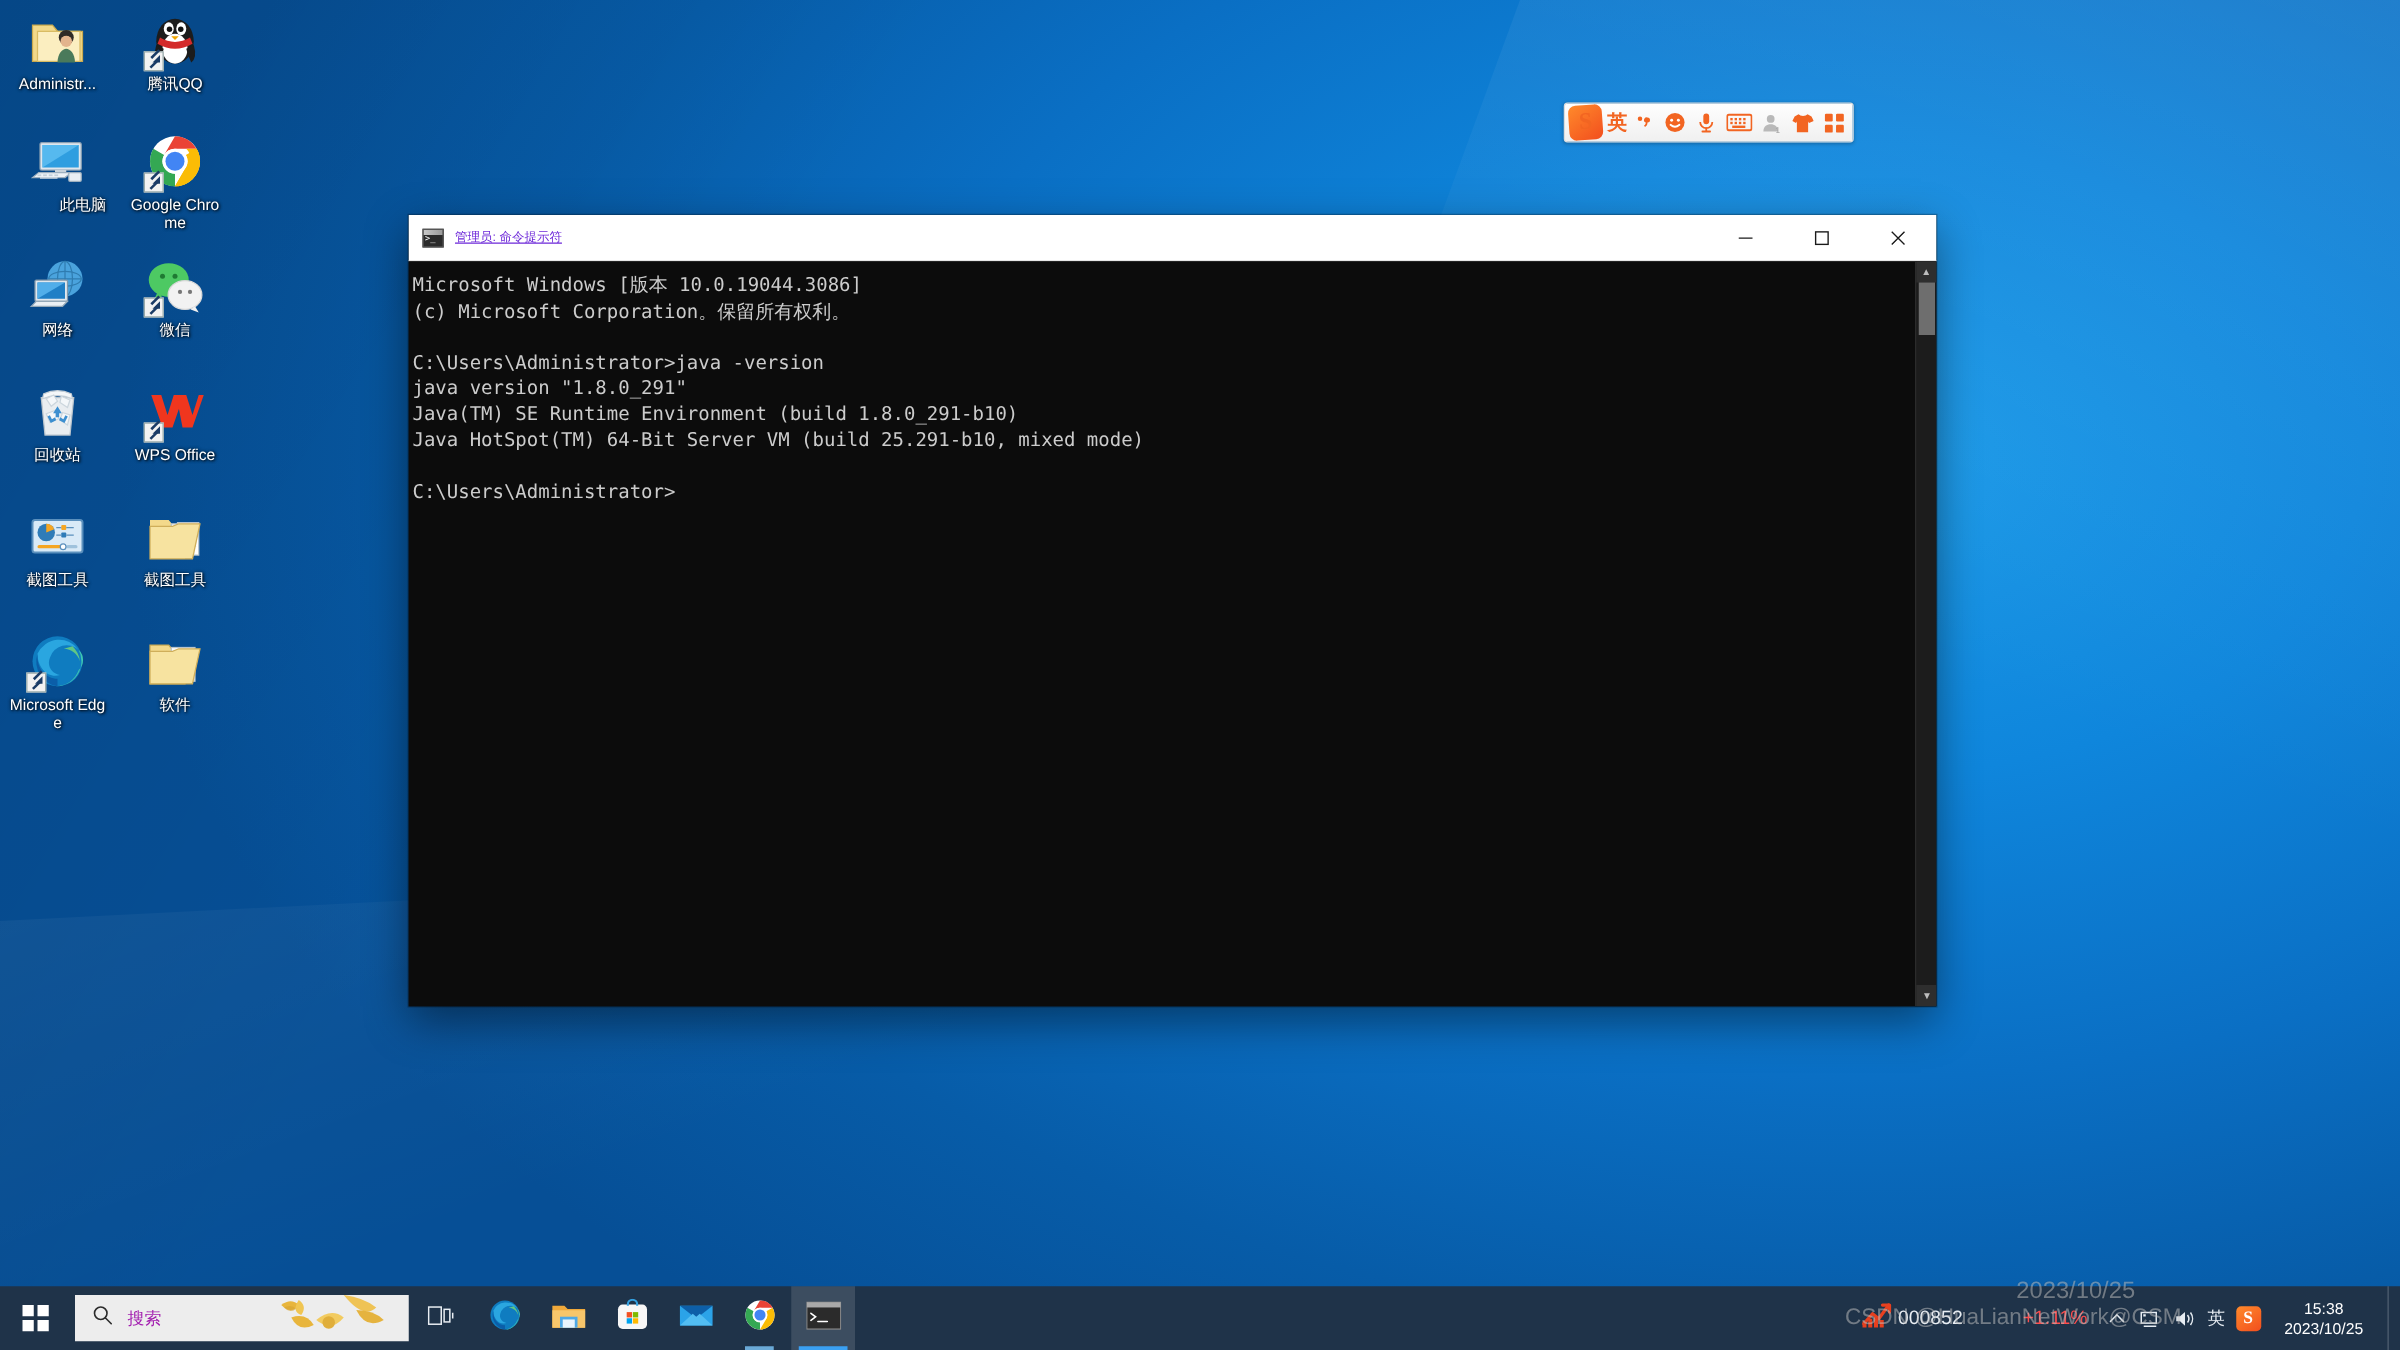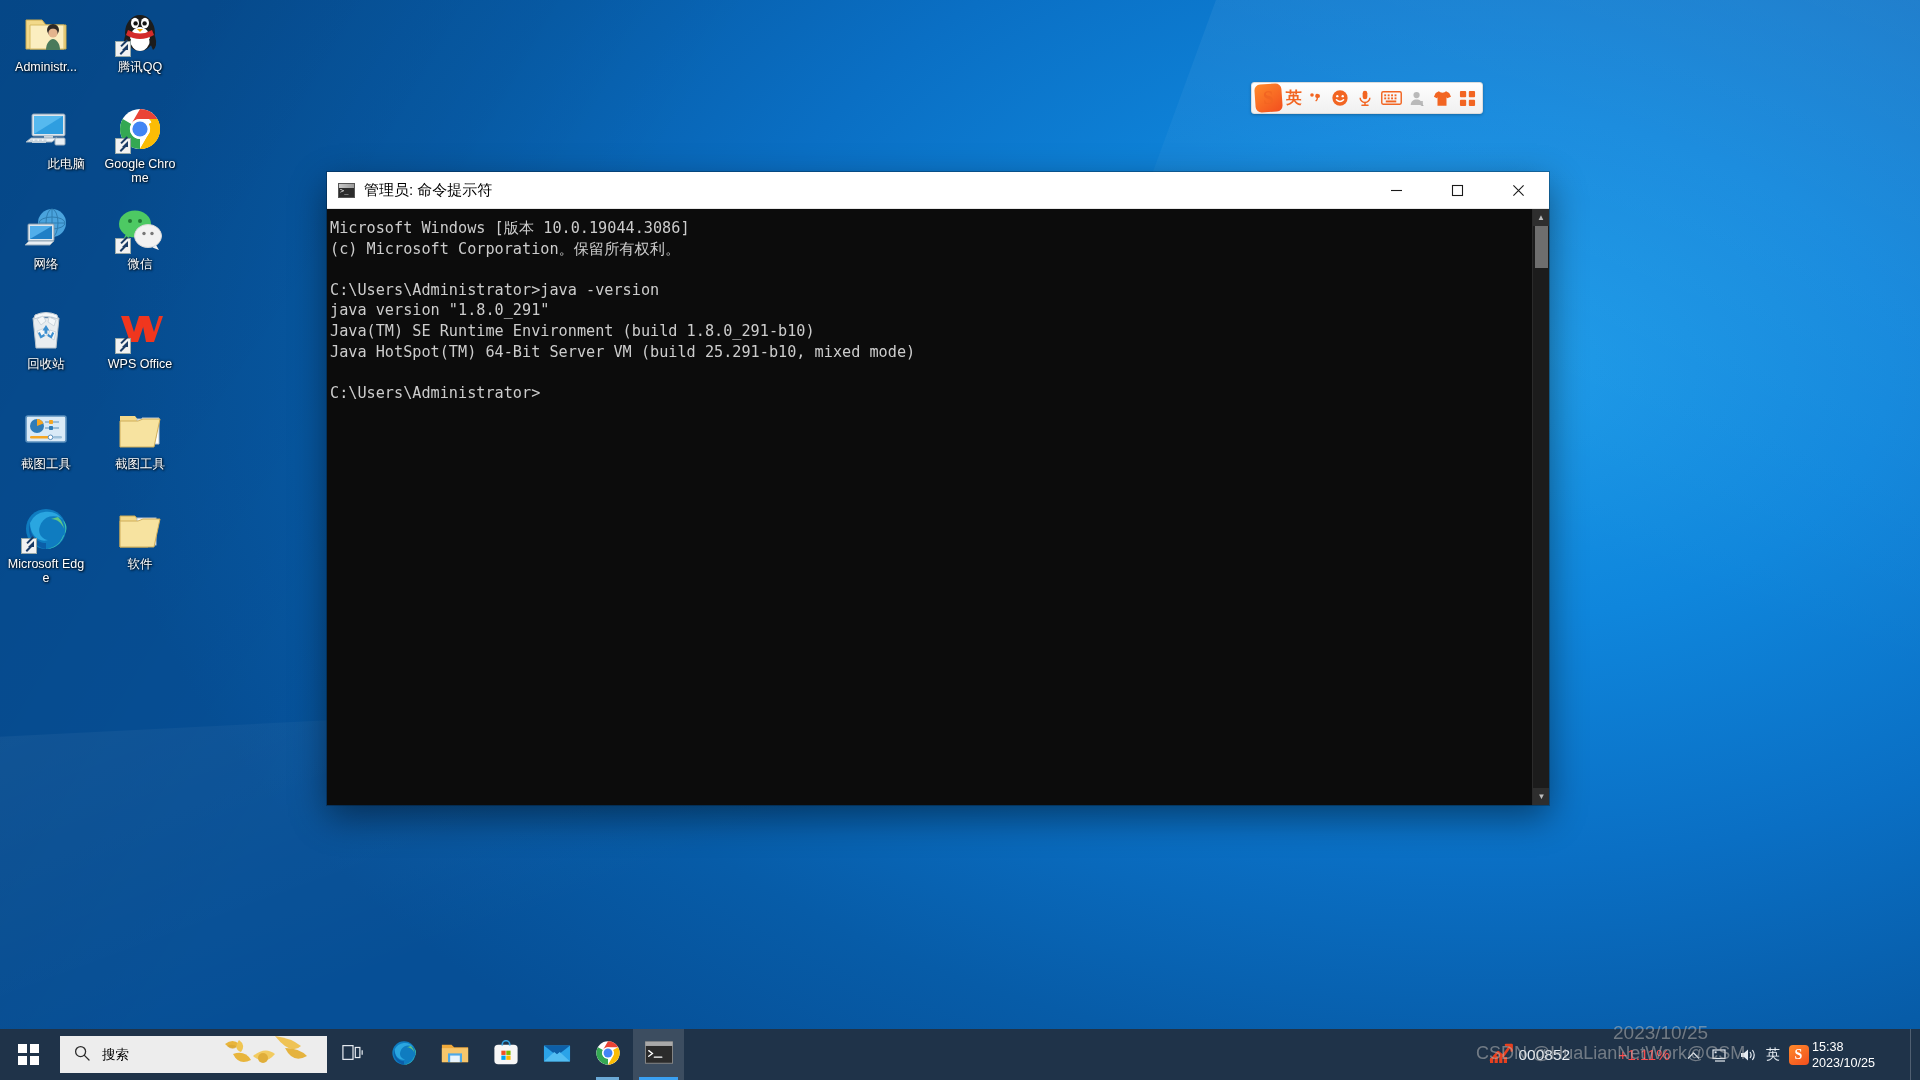--- a/index.html
+++ b/index.html
@@ -83,22 +83,22 @@
   }
   #cmd-titlebar .tb-icon::before{
     content:""; position:absolute; left:0; right:0; top:0; height:4px;
     background:linear-gradient(90deg,#c8c8c8,#9a9a9a);
   }
   #cmd-titlebar .tb-icon::after{
     content:">_"; position:absolute; left:1px; top:3px; font-size:7px; color:#fff;
     font-family:"DejaVu Sans Mono",monospace; line-height:9px;
   }
   #cmd-title-text {
-    font-size:15px; color:#000000; flex:1;
-    font-family:"Liberation Sans", sans-serif; white-space:nowrap;
+    font-size:10px; color:#6d28d9; flex:1;
+    font-family:"Liberation Sans", sans-serif; white-space:nowrap;text-decoration:underline;
   }
   .win-btn {
     width:61px; height:37px; display:flex; align-items:center; justify-content:center;
     flex:none;
   }
   .win-btn svg { display:block; }
   #cmd-body {
     position:relative; height:596px; background:#0c0c0c; overflow:hidden;
     display:flex;
   }
@@ -130,21 +130,21 @@
   #start-button {
     width:57px;height:51px;display:flex;align-items:center;justify-content:center;flex:none;
   }
   .winflag { width:21px;height:21px; display:grid; grid-template-columns:1fr 1fr; grid-template-rows:1fr 1fr; gap:2.4px; }
   .winflag span { background:#fff; display:block; }
   #search-box {
     width:267px;height:37px;background:#ededed;display:flex;align-items:center;
     margin-left:3px; position:relative; overflow:hidden; flex:none;
   }
   #search-box .s-icon { margin:0 12px 0 14px; color:#2b2b2b; flex:none; }
-  #search-placeholder { font-size:13.5px; color:#000000; }
+  #search-placeholder { font-size:13.5px; color:#a21caf; }
   #search-art {
     position:absolute; right:-4px; top:-2px; width:108px; height:41px;
   }
   .tb-app {
     width:51px;height:51px;display:flex;align-items:center;justify-content:center;flex:none;
     position:relative;
   }
   .tb-app.active { background:rgba(255,255,255,0.13); }
   .tb-app.active::after, .tb-app.running::after {
     content:""; position:absolute; bottom:0; left:6px; right:6px; height:3px; background:#3aa0f2;
@@ -156,21 +156,21 @@
   #stock-change { color:#ff4d4d; font-size:15.5px;padding-left:44px; }
   .tray-icon { width:27px;height:51px;display:flex;align-items:center;justify-content:center;color:#e6ecf2; flex:none; }
   #tray-ime-cn { font-size:14px; color:#e6ecf2; width:24px; text-align:center; }
   #tray-sogou {
     width:20px;height:20px;border-radius:4px;
     background:linear-gradient(145deg,#ff8a2b,#f24e1e);
     display:flex;align-items:center;justify-content:center;
     color:#fff;font-weight:bold;font-size:14px;font-family:"Liberation Serif",serif;
   }
   #clock {
-    width:98px; color:#fff; font-size:12.6px; line-height:16px;
+    width:98px; text-align:center; color:#fff; font-size:12.6px; line-height:16px;
     padding-right:4px;
   }
   #show-desktop { width:10px; height:51px; border-left:1px solid rgba(255,255,255,0.22); flex:none; }
 
   
   .watermark {
     position:absolute; color:rgba(235,235,235,0.42); font-size:27px;
     font-family:"Liberation Sans",sans-serif; white-space:nowrap; pointer-events:none;
     text-shadow:0 0 1px rgba(0,0,0,0.2);
   }

